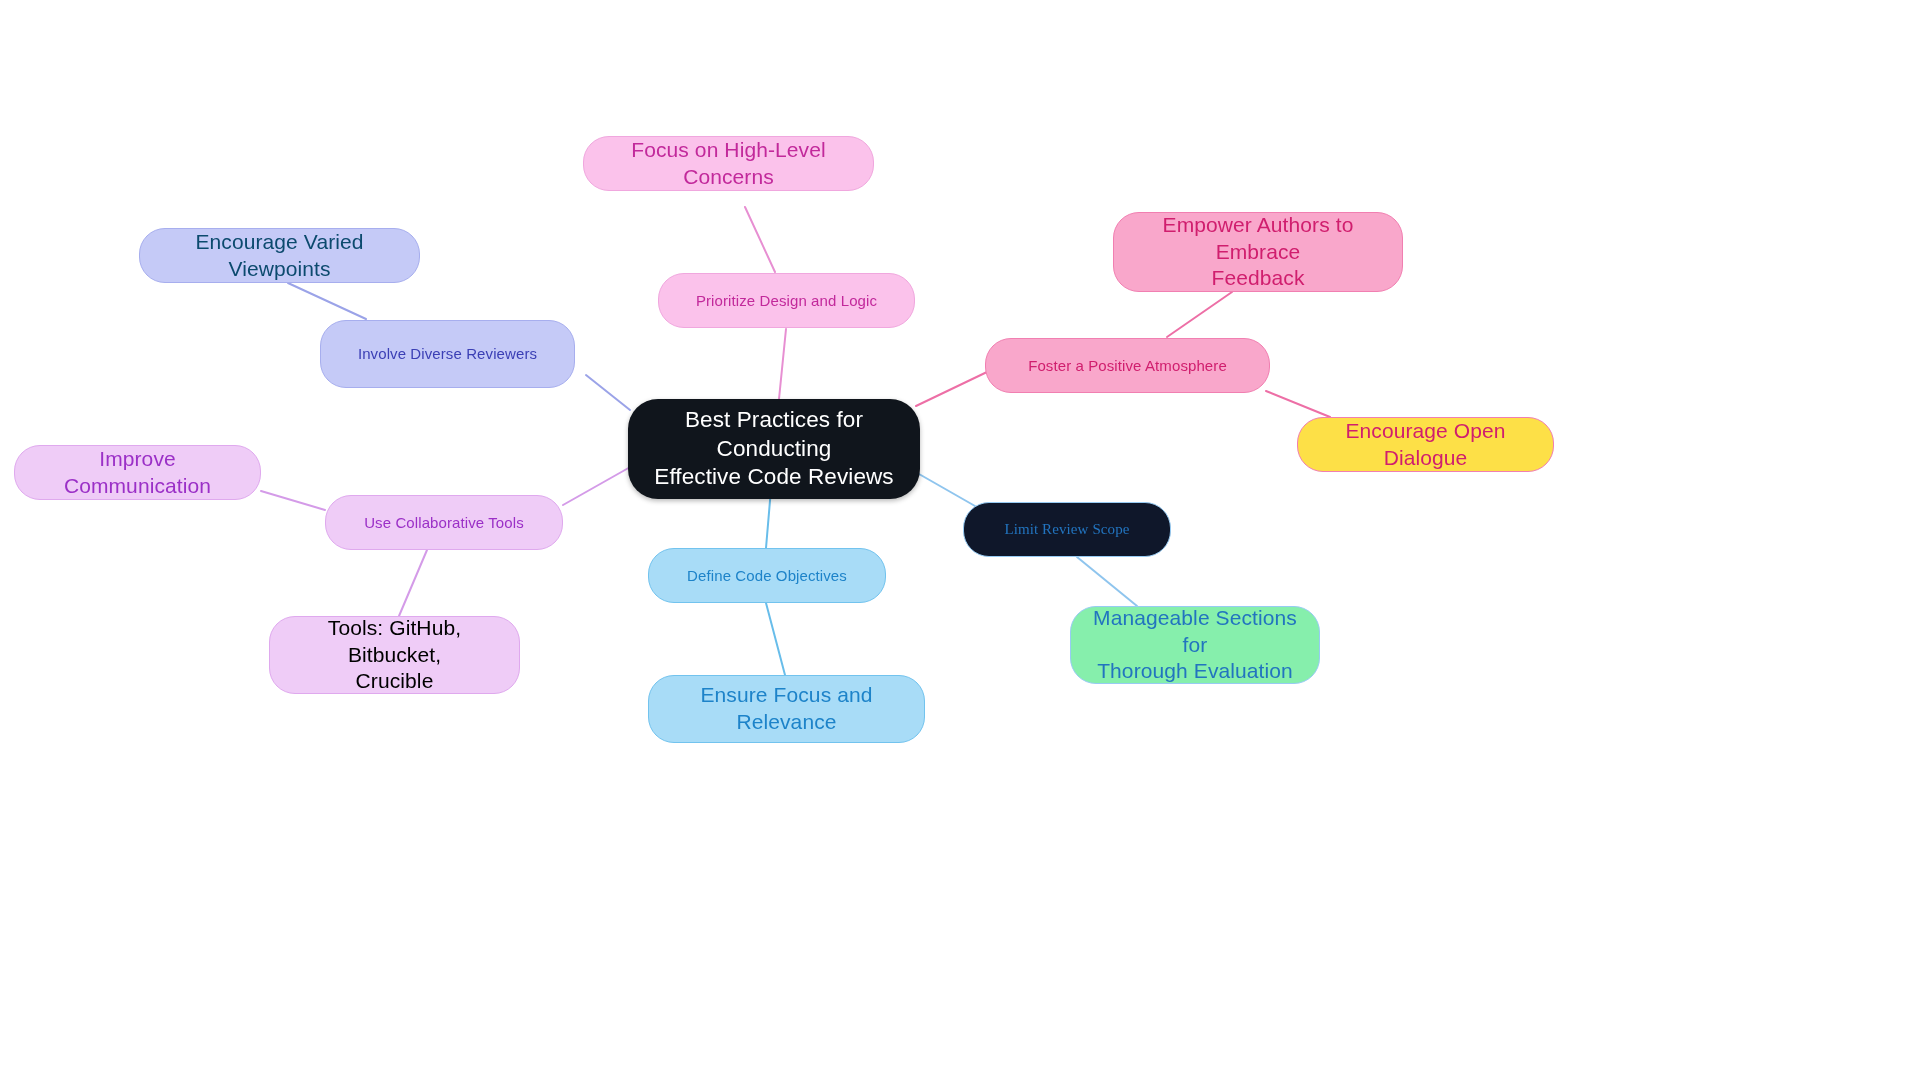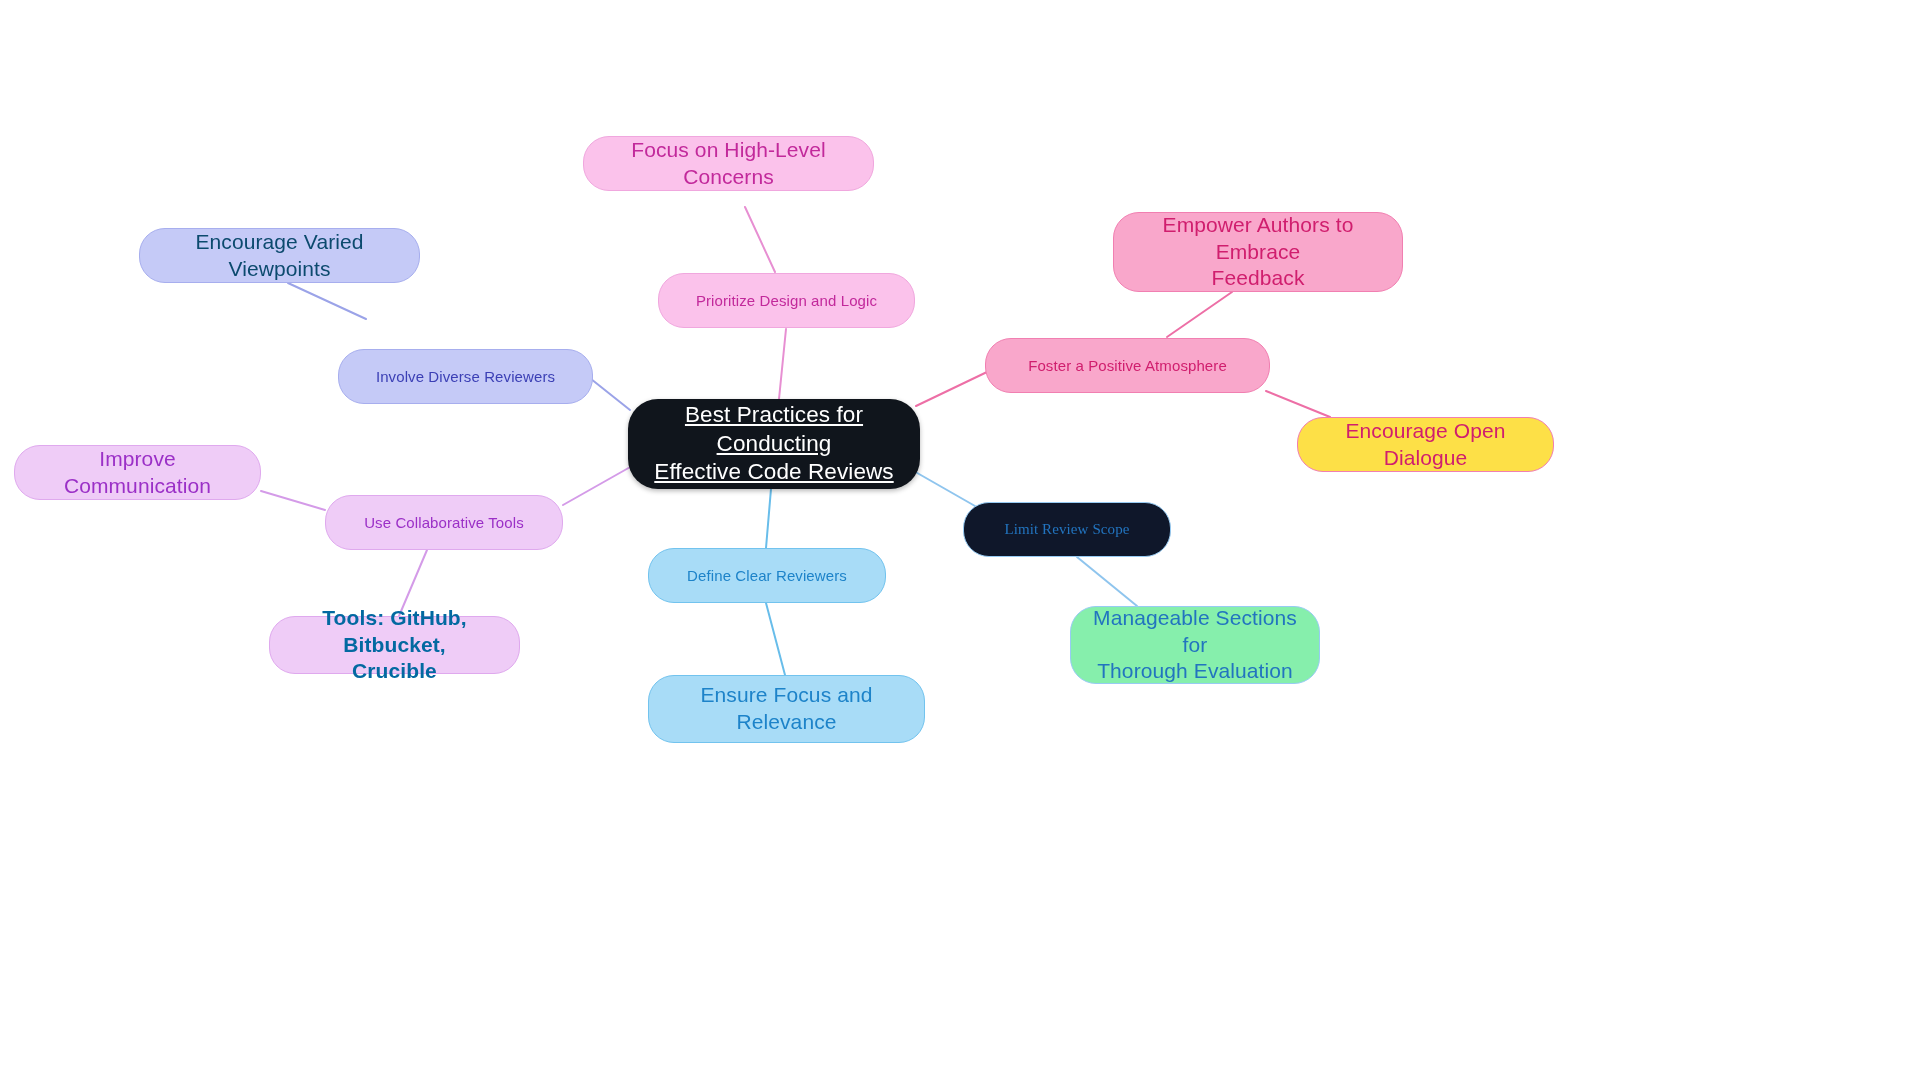--- a/index.html
+++ b/index.html
@@ -73,31 +73,31 @@
       <polyline points="427,550 399,616" fill="none" stroke="#D49BE8" stroke-width="2" stroke-linecap="round"></polyline>
       <polyline points="772,477 766,548" fill="none" stroke="#68BDEA" stroke-width="2" stroke-linecap="round"></polyline>
       <polyline points="766,603 785,675" fill="none" stroke="#68BDEA" stroke-width="2" stroke-linecap="round"></polyline>
       <polyline points="905,466 975,506" fill="none" stroke="#8FC5EE" stroke-width="2" stroke-linecap="round"></polyline>
       <polyline points="1077,557 1137,606" fill="none" stroke="#8FC5EE" stroke-width="2" stroke-linecap="round"></polyline>
       <polyline points="916,406 987,372" fill="none" stroke="#ED6FA6" stroke-width="2" stroke-linecap="round"></polyline>
       <polyline points="1167,337 1232,292" fill="none" stroke="#ED6FA6" stroke-width="2" stroke-linecap="round"></polyline>
       <polyline points="1266,391 1330,417" fill="none" stroke="#ED6FA6" stroke-width="2" stroke-linecap="round"></polyline>
     </svg>
   <div id="nodes-layer">
-      <div class="node root" style="left: 628px; top: 399px; width: 292px; height: 90px; background: rgb(16, 21, 28); color: rgb(255, 255, 255); text-decoration: underline;">Best Practices for Conducting
+      <div class="node root" style="left: 628px; top: 399px; width: 292px; height: 100px; background: rgb(16, 21, 28); color: rgb(255, 255, 255);">Best Practices for Conducting
 Effective Code Reviews</div>
       <div class="node branch" style="left: 658px; top: 273px; width: 257px; height: 55px; background: rgb(251, 194, 235); color: rgb(194, 41, 155); border-color: rgb(240, 167, 222);">Prioritize Design and Logic</div>
       <div class="node leaf" style="left: 583px; top: 136px; width: 291px; height: 55px; background: rgb(251, 194, 235); color: rgb(194, 41, 155); border-color: rgb(240, 167, 222);">Focus on High-Level Concerns</div>
-      <div class="node branch" style="left: 338px; top: 320px; width: 255px; height: 55px; background: rgb(197, 202, 247); color: rgb(59, 63, 181); border-color: rgb(167, 174, 238); margin-top: 29px;">Involve Diverse Reviewers</div>
+      <div class="node branch" style="left: 320px; top: 320px; width: 255px; height: 68px; background: rgb(197, 202, 247); color: rgb(59, 63, 181); border-color: rgb(167, 174, 238);">Involve Diverse Reviewers</div>
       <div class="node leaf" style="left: 139px; top: 228px; width: 281px; height: 55px; background: rgb(197, 202, 247); color: #0c4a6e; border-color: rgb(167, 174, 238);">Encourage Varied Viewpoints</div>
       <div class="node branch" style="left: 325px; top: 495px; width: 238px; height: 55px; background: rgb(239, 204, 247); color: rgb(155, 48, 199); border-color: rgb(223, 169, 238);">Use Collaborative Tools</div>
       <div class="node leaf" style="left: 14px; top: 445px; width: 247px; height: 55px; background: rgb(239, 204, 247); color: rgb(155, 48, 199); border-color: rgb(223, 169, 238);">Improve Communication</div>
-      <div class="node leaf" style="left: 269px; top: 616px; width: 251px; height: 58px; background: rgb(239, 204, 247); color: #0369a1; border-color: rgb(223, 169, 238); font-weight: bold;">Tools: GitHub, Bitbucket,
+      <div class="node leaf" style="left: 269px; top: 616px; width: 251px; height: 78px; background: rgb(239, 204, 247); color: #000000; border-color: rgb(223, 169, 238);">Tools: GitHub, Bitbucket,
 Crucible</div>
-      <div class="node branch" style="left: 648px; top: 548px; width: 238px; height: 55px; background: rgb(168, 220, 247); color: rgb(29, 131, 201); border-color: rgb(114, 195, 238);">Define Clear Reviewers</div>
+      <div class="node branch" style="left: 648px; top: 548px; width: 238px; height: 55px; background: rgb(168, 220, 247); color: rgb(29, 131, 201); border-color: rgb(114, 195, 238);">Define Code Objectives</div>
       <div class="node leaf" style="left: 648px; top: 675px; width: 277px; height: 68px; background: rgb(168, 220, 247); color: rgb(29, 131, 201); border-color: rgb(114, 195, 238);">Ensure Focus and Relevance</div>
       <div class="node branch" style="left: 963px; top: 502px; width: 208px; height: 55px; background: #0f172a; color: rgb(34, 116, 191); border-color: rgb(151, 203, 243); font-family: Liberation Serif, serif;">Limit Review Scope</div>
       <div class="node leaf" style="left: 1070px; top: 606px; width: 250px; height: 78px; background: #86efac; color: rgb(34, 116, 191); border-color: rgb(151, 203, 243);">Manageable Sections for
 Thorough Evaluation</div>
       <div class="node branch" style="left: 985px; top: 338px; width: 285px; height: 55px; background: rgb(249, 167, 203); color: rgb(208, 30, 110); border-color: rgb(241, 127, 177);">Foster a Positive Atmosphere</div>
       <div class="node leaf" style="left: 1113px; top: 212px; width: 290px; height: 80px; background: rgb(249, 167, 203); color: rgb(208, 30, 110); border-color: rgb(241, 127, 177);">Empower Authors to Embrace
 Feedback</div>
       <div class="node leaf" style="left: 1297px; top: 417px; width: 257px; height: 55px; background: #fde047; color: rgb(208, 30, 110); border-color: rgb(241, 127, 177);">Encourage Open Dialogue</div>
     </div>
 </div>

